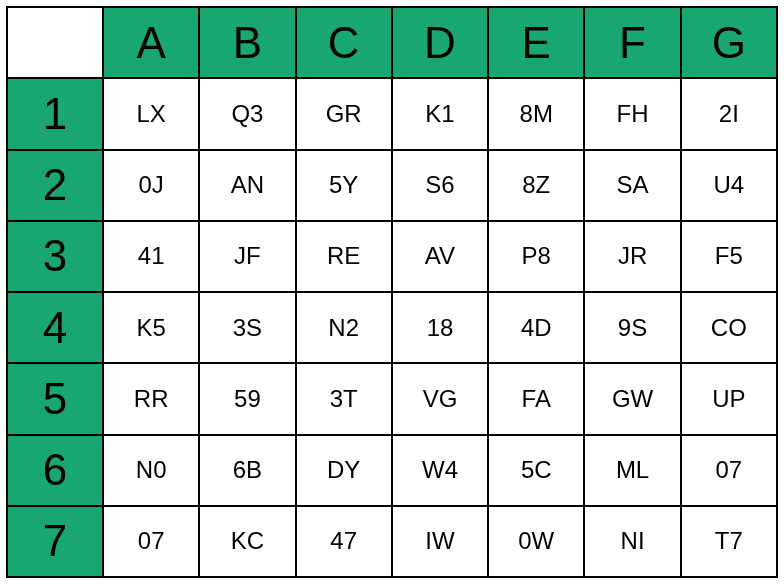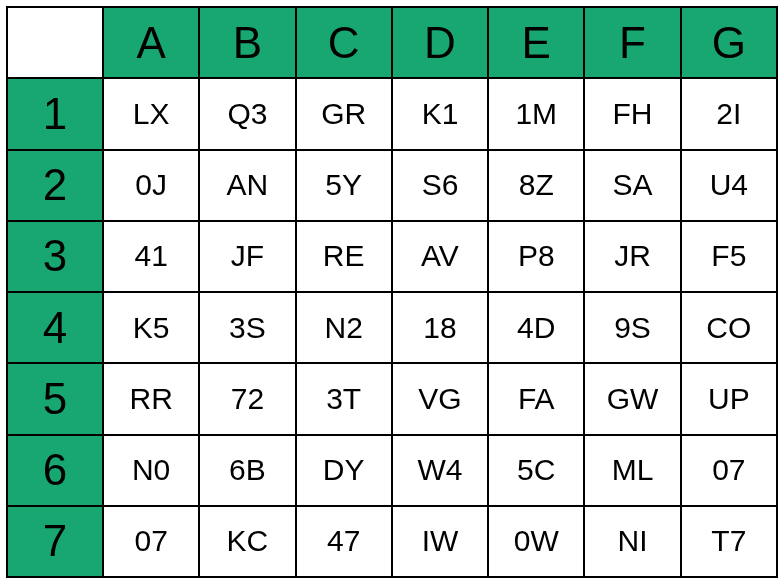--- a/index.html
+++ b/index.html
@@ -37,21 +37,21 @@
     font-size: 44px;
   }
   .row-head {
     background: #18a771;
     color: #000;
     font-size: 44px;
   }
   .cell {
     background: #fff;
     color: #000;
-    font-size: 30px;
+    font-size: 24px;
   }
   col.first { width: 96px; }
 </style>
 </head>
 <body>
 
 <div class="wrap">
 <table>
   <colgroup>
     <col class="first">
@@ -74,21 +74,21 @@
     <th class="col-head">F</th>
     <th class="col-head">G</th>
   </tr>
 
   <tr>
     <th class="row-head">1</th>
     <td class="cell">LX</td>
     <td class="cell">Q3</td>
     <td class="cell">GR</td>
     <td class="cell">K1</td>
-    <td class="cell">1M</td>
+    <td class="cell">8M</td>
     <td class="cell">FH</td>
     <td class="cell">2I</td>
   </tr>
   <tr>
     <th class="row-head">2</th>
     <td class="cell">0J</td>
     <td class="cell">AN</td>
     <td class="cell">5Y</td>
     <td class="cell">S6</td>
     <td class="cell">8Z</td>
@@ -111,21 +111,21 @@
     <td class="cell">3S</td>
     <td class="cell">N2</td>
     <td class="cell">18</td>
     <td class="cell">4D</td>
     <td class="cell">9S</td>
     <td class="cell">CO</td>
   </tr>
   <tr>
     <th class="row-head">5</th>
     <td class="cell">RR</td>
-    <td class="cell">72</td>
+    <td class="cell">59</td>
     <td class="cell">3T</td>
     <td class="cell">VG</td>
     <td class="cell">FA</td>
     <td class="cell">GW</td>
     <td class="cell">UP</td>
   </tr>
   <tr>
     <th class="row-head">6</th>
     <td class="cell">N0</td>
     <td class="cell">6B</td>

